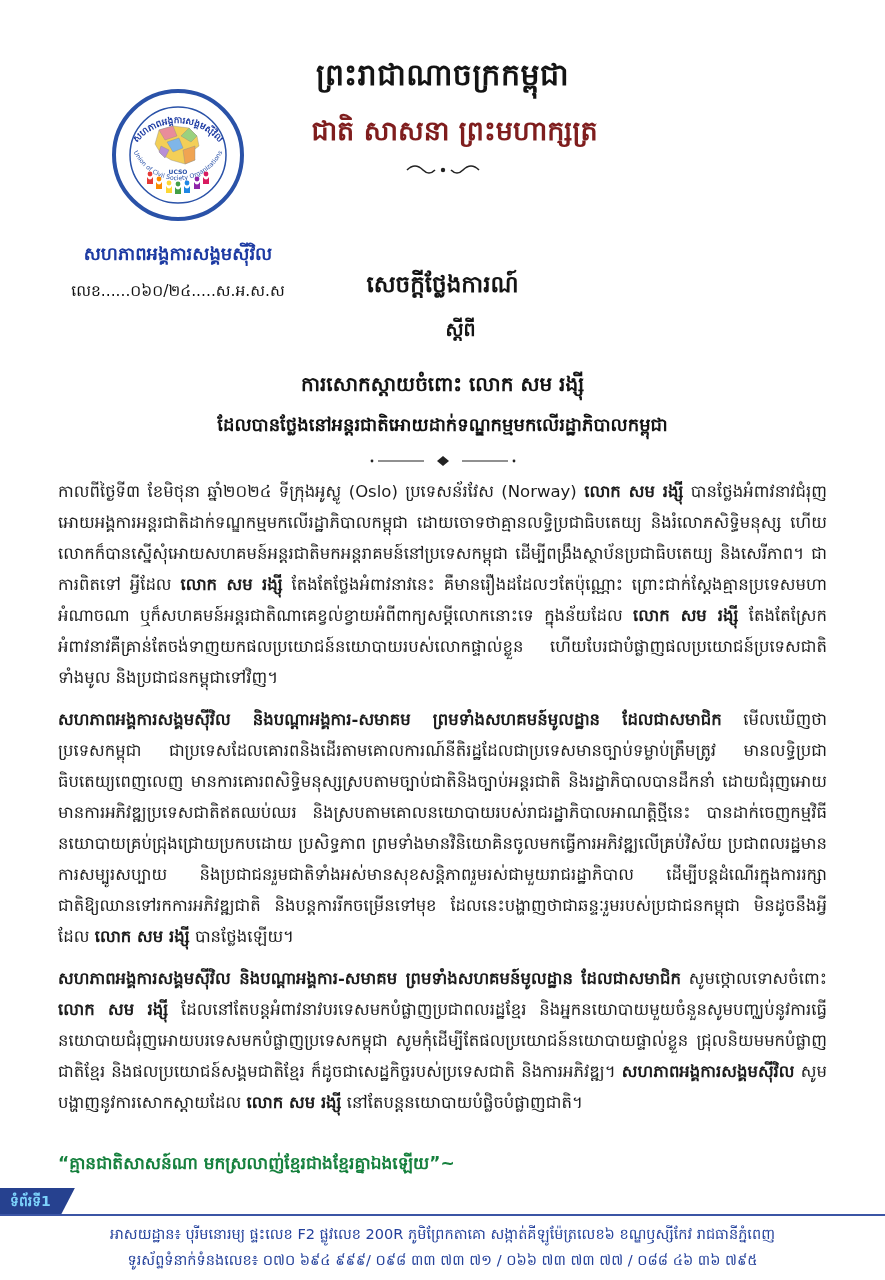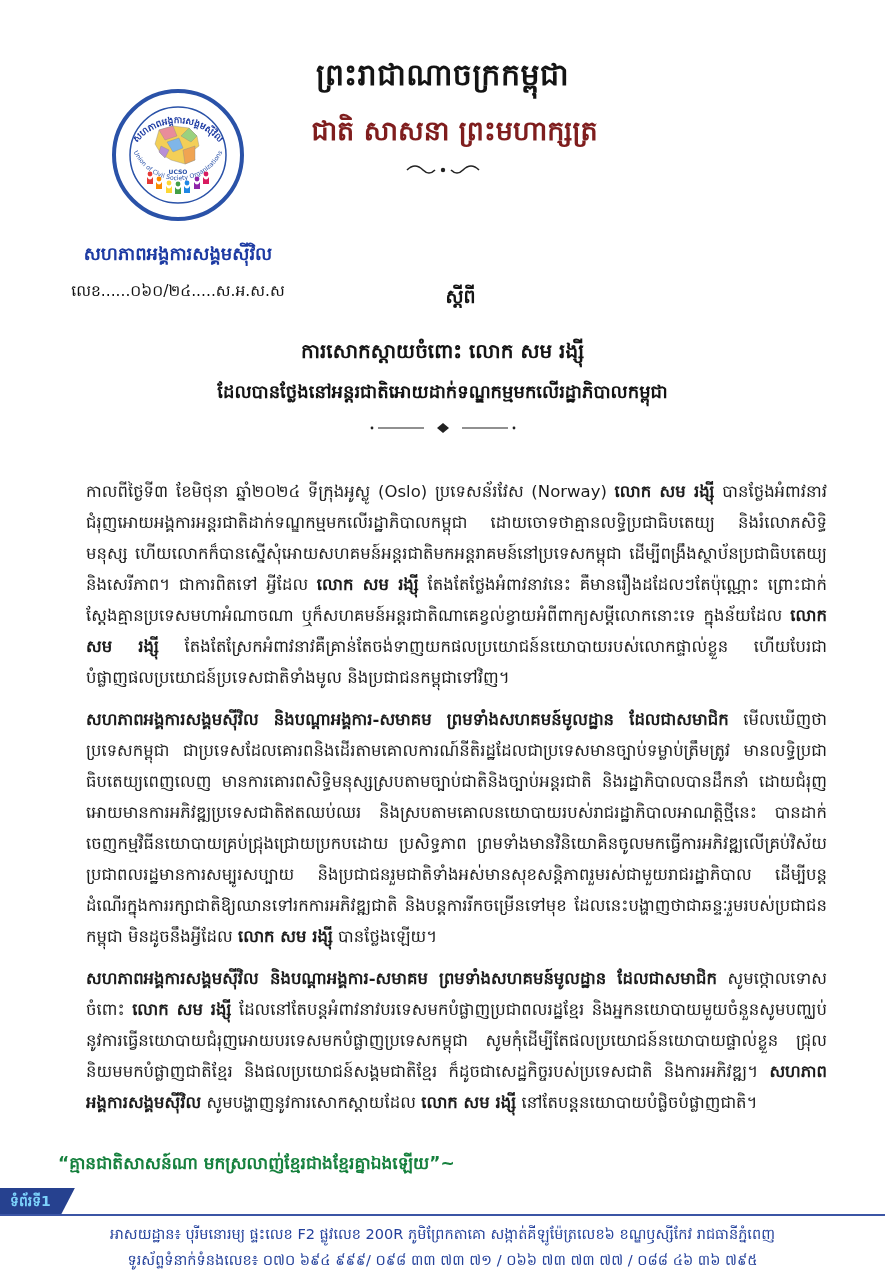--- a/index.html
+++ b/index.html
@@ -67,21 +67,21 @@
   
   main {
     height:676px;
     overflow:hidden;
     padding:6px 58px 0;
     text-align:justify;
     font-size:16.5px;
     line-height:31px;
     color:#1b1b1b;
   }
-  main p { margin-bottom:11px;margin-left:28px; }
+  main p { margin-bottom:11px; }
   .b { font-weight:bold; }
   .quote {
     position:absolute;
     left:58px; right:58px; top:1152px;
     font-weight:bold;
     font-size:17px;
     color:#15803d;
     text-align:left;
   }
   
@@ -176,20 +176,21 @@
               <circle cx="95" cy="86" r="2.4"></circle>
               <path d="M92,89 Q95,94 98,89 L98,96 L92,96 Z"></path>
             </g>
         </g>
       </svg>
       <div class="org-name">សហភាពអង្គការសង្គមស៊ីវិល</div>
       <div class="org-ref">លេខ......០៦០/២៤.....ស.អ.ស.ស</div>
     </div>
 
     <div class="title-block">
+      <div class="t-heading">សេចក្តីថ្លែងការណ៍</div>
       <div class="t-regard">ស្តីពី</div>
       <div class="t-subject1">ការសោកស្តាយចំពោះ លោក សម រង្ស៊ី</div>
       <div class="t-subject2">ដែលបានថ្លែងនៅអន្តរជាតិអោយដាក់ទណ្ឌកម្មមកលើរដ្ឋាភិបាលកម្ពុជា</div>
       <svg class="t-divider" width="170" height="14" viewBox="0 0 170 14" aria-hidden="true">
         <circle cx="14" cy="7" r="1.4" fill="#222222"></circle>
         <line x1="20" y1="7" x2="66" y2="7" stroke="#222222" stroke-width="1.2"></line>
         <path d="M85,2 L91,7 L85,12 L79,7 Z" fill="#222222"></path>
         <line x1="104" y1="7" x2="150" y2="7" stroke="#222222" stroke-width="1.2"></line>
         <circle cx="156" cy="7" r="1.4" fill="#222222"></circle>
       </svg>

